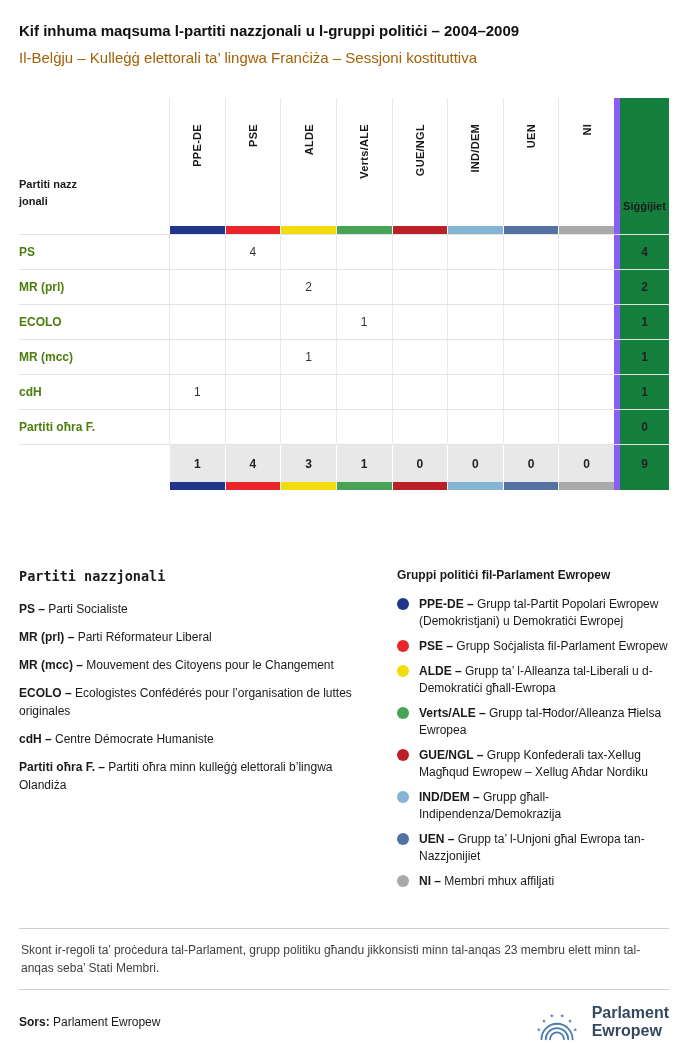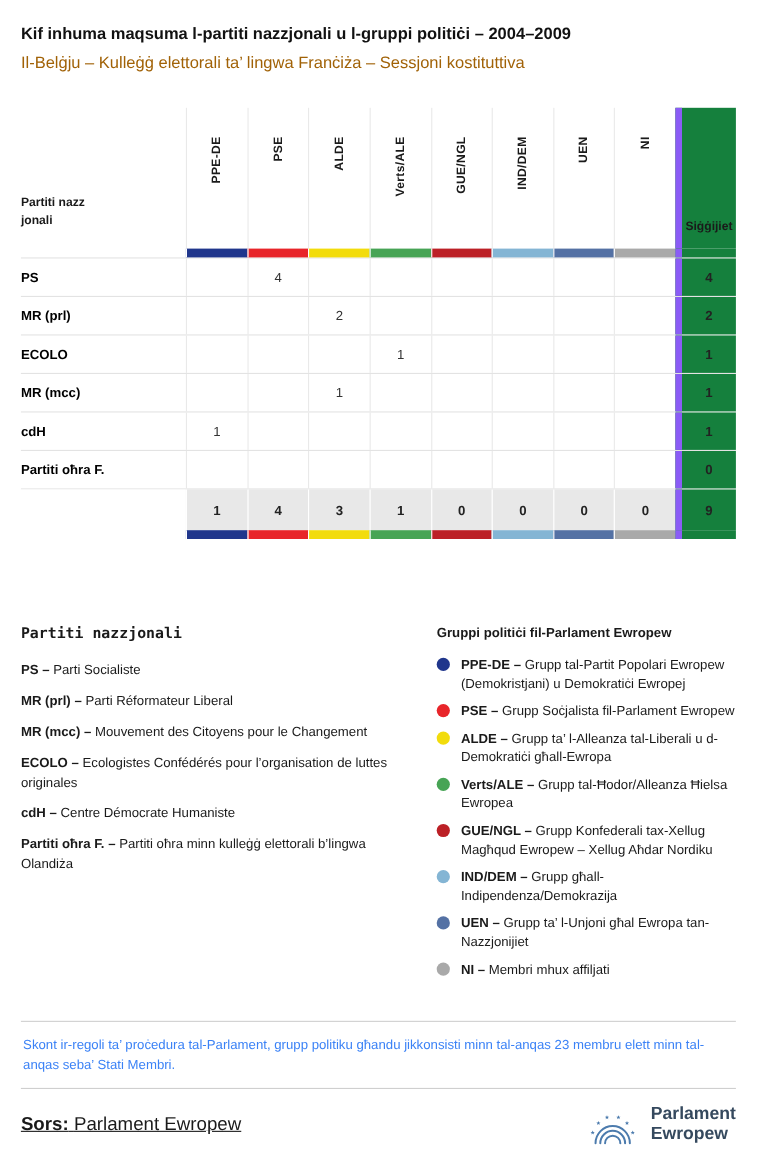--- a/index.html
+++ b/index.html
@@ -25,42 +25,42 @@
   .c-hdr { position:relative; }
   .vlabel { position:absolute; top:26px; left:50%; transform:translateX(-50%) rotate(180deg);
             writing-mode:vertical-rl; font-weight:700; font-size:11px; letter-spacing:.3px;
             color:#1a1a1a; white-space:nowrap; }
   .hdr-name { position:relative; }
   .hdr-name-label { position:absolute; bottom:16px; left:0; width:60px; font-weight:700;
                     font-size:11px; line-height:1.55; word-break:break-all; }
   .c-seathdr { align-items:flex-end; justify-content:center; padding-bottom:14px; font-weight:700; font-size:11px; }
 
   .c-barcell { border-left:1px solid #fff; }
-  .c-party { font-weight:700; font-size:12px; display:flex; align-items:center; color:#000000; }
+  .c-party { font-weight:700; font-size:12px; display:flex; align-items:center; color:#4d7c0f; }
   .c-seatval { font-weight:700; font-size:12px; color:#222; }
   .c-totnum { background:#e8e8e8; font-weight:700; border-left:1px solid #fff; color:#222; }
   .c-totname { background:#fff; }
   .c-totseat { font-weight:700; font-size:12px; color:#222; }
 
   
   .legend { display:flex; margin-top:78px; width:650px; }
   .legend-left { width:378px; flex:none; padding-right:24px; }
   .legend-right { flex:1; }
   .lp-title { font-family:"DejaVu Sans Mono", monospace; font-weight:700; font-size:13.5px; margin-bottom:16px; }
   .lp-item { font-size:12px; line-height:1.5; margin-bottom:10px; max-width:345px; }
   .lp-item b, .lg-item b { font-weight:700; }
   .lg-title { font-weight:700; font-size:12px; margin-bottom:14px; }
   .lg-item { display:flex; font-size:12px; line-height:1.42; margin-bottom:8px; }
   .lg-dot { width:12px; height:12px; border-radius:50%; margin:2px 10px 0 0; flex:none; }
 
   
   .footnote { margin-top:30px; width:650px; border-top:1px solid #cfcfcf; border-bottom:1px solid #cfcfcf;
-              padding:12px 2px; font-size:12px; line-height:1.5; color:#3b82f6; }
+              padding:12px 2px; font-size:12px; line-height:1.5; color:#404040; }
   .source-row { margin-top:10px; width:650px; display:flex; justify-content:space-between; align-items:center; }
-  .source-text { font-size:17px;text-decoration:underline; }
+  .source-text { font-size:12px; }
   .source-text b { font-weight:700; }
   .logo { display:flex; align-items:center; gap:9px; }
   .logo-text { font-weight:700; font-size:16px; line-height:1.18; color:#35495e; }
 </style>
 </head>
 <body>
 
 <div class="page">
 
   <div class="title">Kif inhuma maqsuma l-partiti nazzjonali u l-gruppi politiċi – 2004–2009</div>

